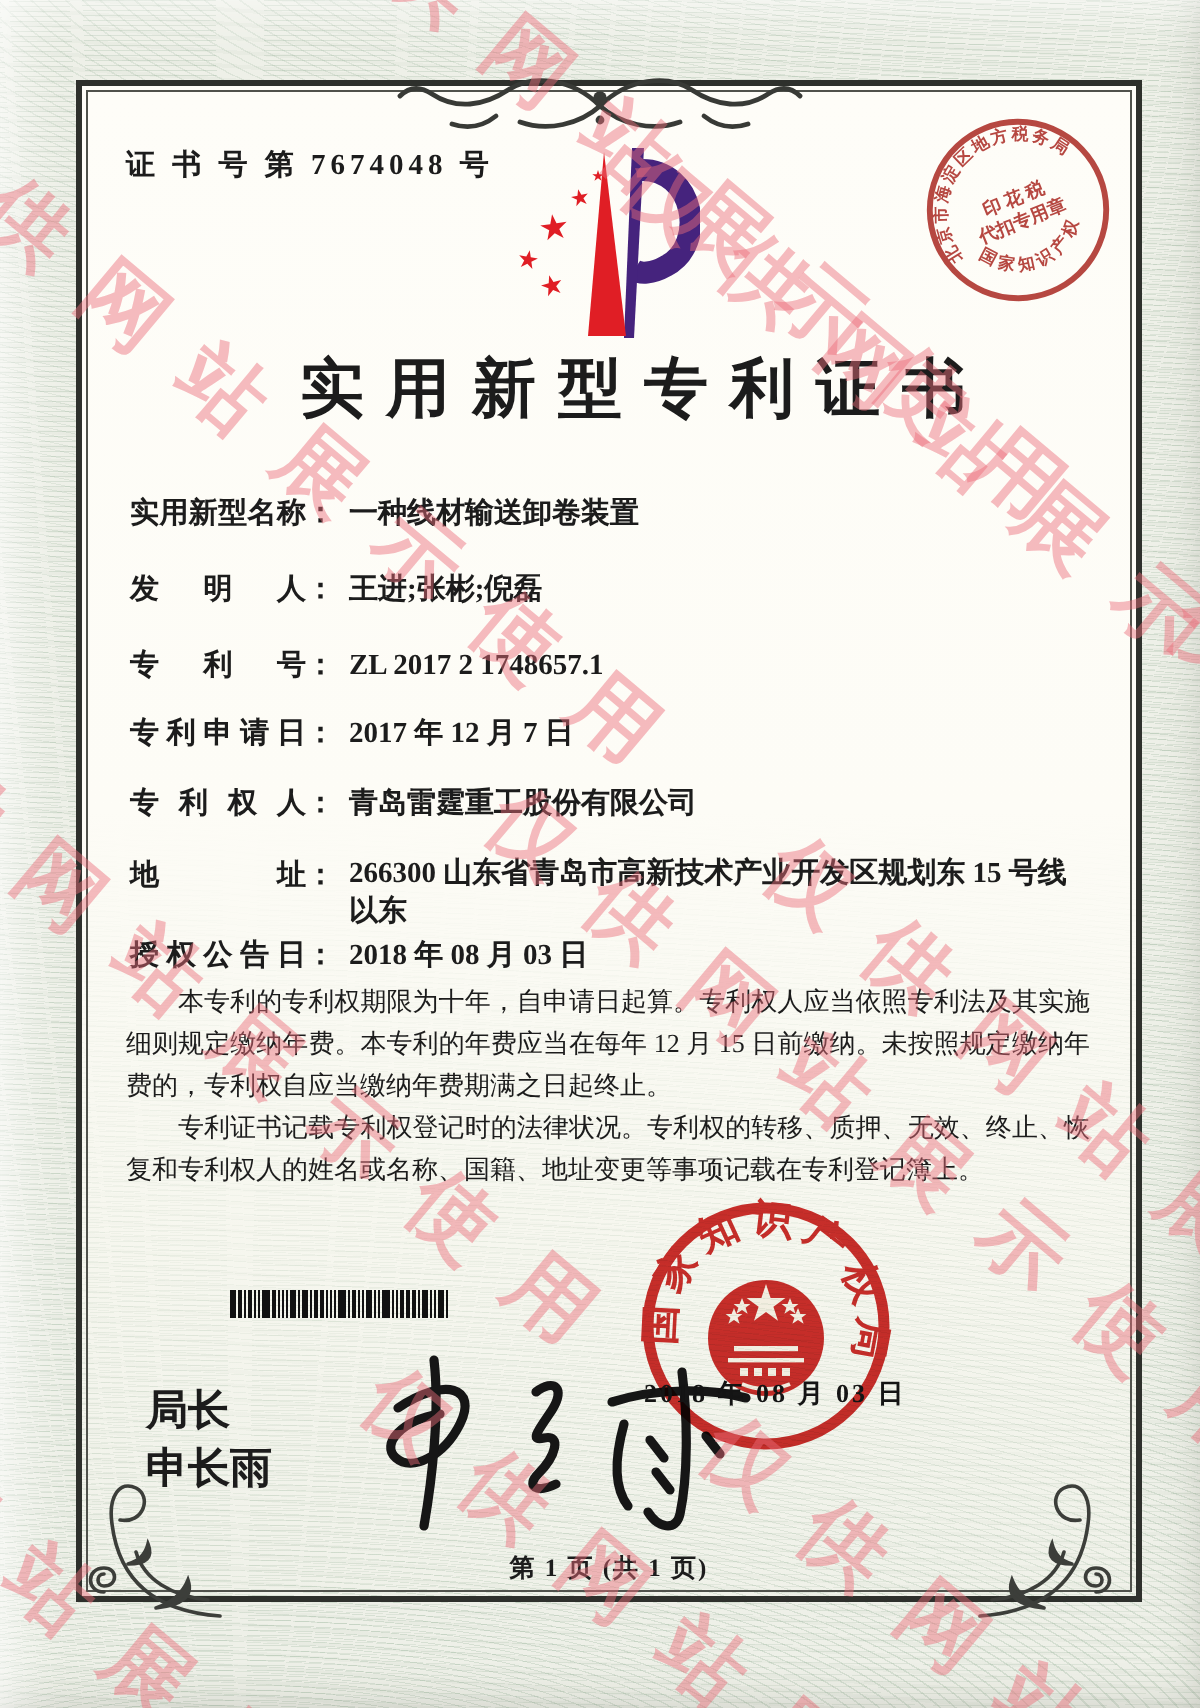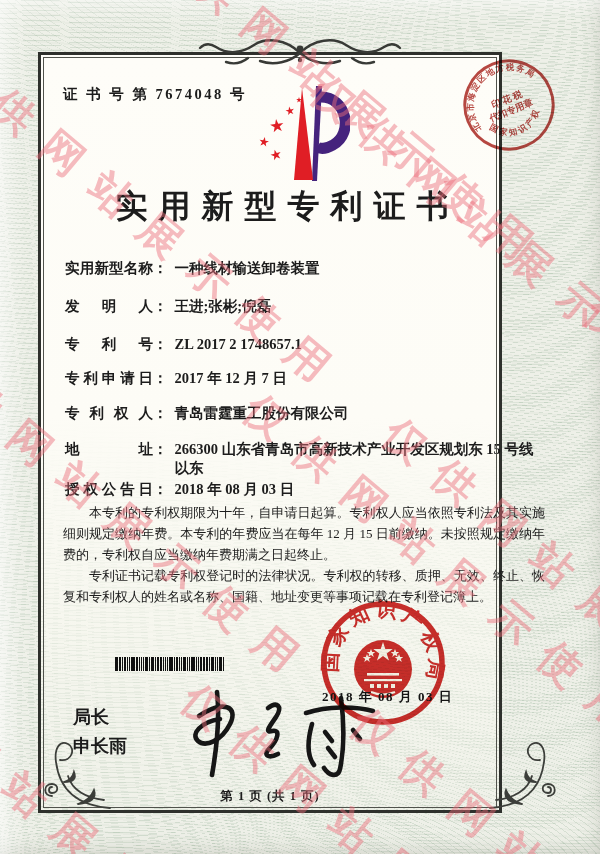--- a/index.html
+++ b/index.html
@@ -8,39 +8,39 @@
     position:relative;width:600px;height:854px;overflow:hidden;
     font-family:"Liberation Serif","DejaVu Serif",serif;color:#1c1c1c;
     background-color:#eef0e8;
     background-image:
       repeating-radial-gradient(ellipse 420px 150px at 20% 106%, rgba(96,140,104,.17) 0 1.2px, transparent 1.2px 7px),
       repeating-radial-gradient(ellipse 520px 190px at 85% -8%, rgba(96,140,104,.12) 0 1.2px, transparent 1.2px 8px),
       repeating-linear-gradient(4deg, rgba(120,150,120,.05) 0 2px, transparent 2px 7px);
     box-shadow:inset 22px 16px 34px -20px rgba(255,255,255,.95), inset -10px -12px 26px -18px rgba(110,110,100,.45);
   }
   .frame{
-    position:absolute;left:38px;top:52px;width:464px;height:761px;
+    position:absolute;left:38px;top:40px;width:533px;height:761px;
     border:3px solid #2e302c;
     background:linear-gradient(180deg,#fefdf8 0%,#fdfcf6 48%,rgba(253,252,244,.55) 76%,rgba(250,250,240,.12) 100%);
   }
   .frame::after{content:"";position:absolute;inset:2px;border:1px solid #50524c;pointer-events:none;}
   .cert-no{position:absolute;left:22px;top:30px;font-size:14.5px;font-weight:bold;letter-spacing:2.5px;}
   .logo{position:absolute;left:205px;top:30px;width:104px;height:98px;}
   .title{position:absolute;left:0;top:118px;width:100%;margin:12px;text-align:center;
          font-size:32px;font-weight:bold;letter-spacing:11px;text-indent:11px;}
   .row{position:absolute;left:24px;font-size:14.5px;font-weight:bold;white-space:nowrap;}
   .row .lbl{display:inline-block;width:88px;text-align:justify;text-align-last:justify;vertical-align:top;}
   .row .val{margin-left:7px;}
   .row .val.wrap{display:inline-block;white-space:normal;width:372px;line-height:19px;vertical-align:top;}
   .row2{position:absolute;left:294px;font-size:14.5px;font-weight:bold;white-space:nowrap;}
   .paras{position:absolute;left:22px;top:447px;width:482px;font-size:13px;line-height:21px;text-align:justify;}
   .paras p{margin:0;text-indent:2em;}
   .barcode{position:absolute;left:74px;top:602px;width:118px;height:14px;display:flex;align-items:stretch;}
   .barcode span{display:block;background:#111;margin-right:1px;height:100%;}
-  .signer{position:absolute;left:32px;top:648px;font-size:18px;font-weight:bold;line-height:29px;}
+  .signer{position:absolute;left:32px;top:648px;font-size:21px;font-weight:bold;line-height:29px;}
   .signature{position:absolute;left:132px;top:625px;width:210px;height:100px;}
   .seal{position:absolute;left:315px;top:595px;width:136px;height:136px;mix-blend-mode:multiply;}
   .seal-date{position:absolute;left:322px;top:688px;font-size:13px;font-weight:bold;letter-spacing:1.5px;color:#141414;}
   .footer{position:absolute;left:0;top:733px;width:100%;text-align:center;font-size:12.5px;font-weight:bold;letter-spacing:1px;}
   .tax-stamp{position:absolute;left:460px;top:56px;width:98px;height:98px;transform:rotate(-22deg);mix-blend-mode:multiply;z-index:30;}
   .ornament-top{position:absolute;left:192px;top:36px;z-index:5;}
   .corner{position:absolute;z-index:5;}
   .corner.bl{left:34px;top:732px;}
   .corner.br{left:486px;top:732px;transform:scaleX(-1);}
   .wm{position:absolute;white-space:nowrap;font-size:42px;font-weight:bold;letter-spacing:22px;

